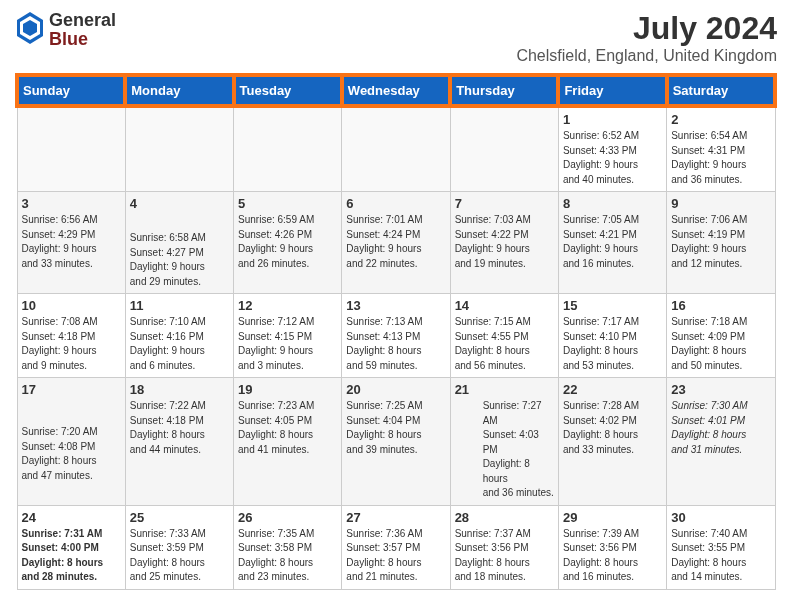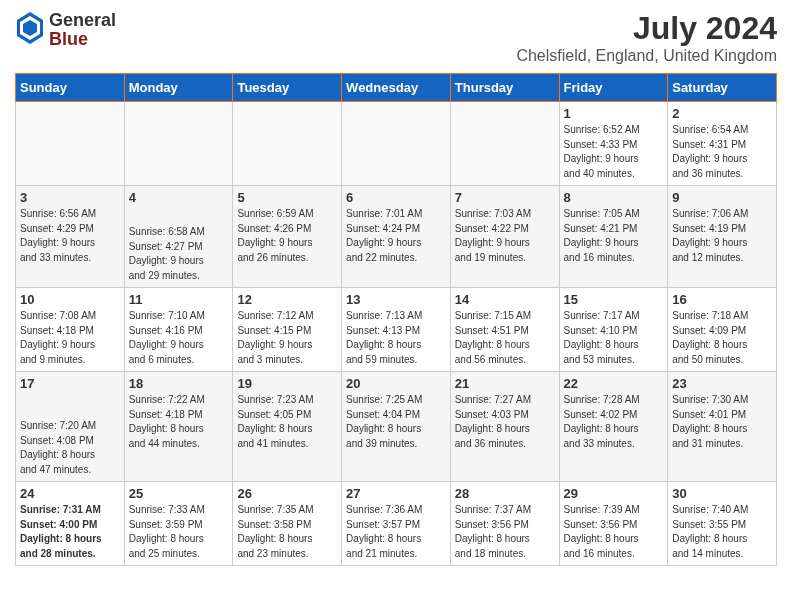--- a/index.html
+++ b/index.html
@@ -50,21 +50,21 @@
       border-collapse: collapse;
       table-layout: fixed;
     }
     thead tr th {
       background-color: #1565c0;
       color: #fff;
       font-size: 13px;
       font-weight: bold;
       padding: 6px 4px;
       text-align: left;
-      border: 1px solid #f97316;
+      border: 4px solid #f97316;
     }
     tbody tr td {
       vertical-align: top;
       border: 1px solid #ccc;
       padding: 4px;
       font-size: 10.5px;
       color: #333;
       background: #fff;
       height: 80px;
     }
@@ -221,21 +221,21 @@
         <td>
           <div class="day-num">13</div>
           <div class="day-info" style="white-space: pre-line;">Sunrise: 7:13 AM
 Sunset: 4:13 PM
 Daylight: 8 hours
 and 59 minutes.</div>
         </td>
         <td>
           <div class="day-num">14</div>
           <div class="day-info" style="white-space: pre-line;">Sunrise: 7:15 AM
-Sunset: 4:51 PM
+Sunset: 4:55 PM
 Daylight: 8 hours
 and 56 minutes.</div>
         </td>
         <td>
           <div class="day-num">15</div>
           <div class="day-info" style="white-space: pre-line;">Sunrise: 7:17 AM
 Sunset: 4:10 PM
 Daylight: 8 hours
 and 53 minutes.</div>
         </td>
@@ -271,35 +271,35 @@
         </td>
         <td>
           <div class="day-num">20</div>
           <div class="day-info" style="white-space: pre-line;">Sunrise: 7:25 AM
 Sunset: 4:04 PM
 Daylight: 8 hours
 and 39 minutes.</div>
         </td>
         <td>
           <div class="day-num">21</div>
-          <div class="day-info" style="white-space: pre-line;">Sunrise: 7:27 AM
+          <div class="day-info" style="white-space: pre-line; margin-left: 28px;">Sunrise: 7:27 AM
 Sunset: 4:03 PM
 Daylight: 8 hours
 and 36 minutes.</div>
         </td>
         <td>
           <div class="day-num">22</div>
           <div class="day-info" style="white-space: pre-line;">Sunrise: 7:28 AM
 Sunset: 4:02 PM
 Daylight: 8 hours
 and 33 minutes.</div>
         </td>
         <td>
           <div class="day-num">23</div>
-          <div class="day-info" style="white-space: pre-line;">Sunrise: 7:30 AM
+          <div class="day-info" style="white-space: pre-line; font-style: italic;">Sunrise: 7:30 AM
 Sunset: 4:01 PM
 Daylight: 8 hours
 and 31 minutes.</div>
         </td>
       </tr>
       <tr>
         <td>
           <div class="day-num">24</div>
           <div class="day-info" style="white-space: pre-line; font-weight: bold;">Sunrise: 7:31 AM
 Sunset: 4:00 PM

